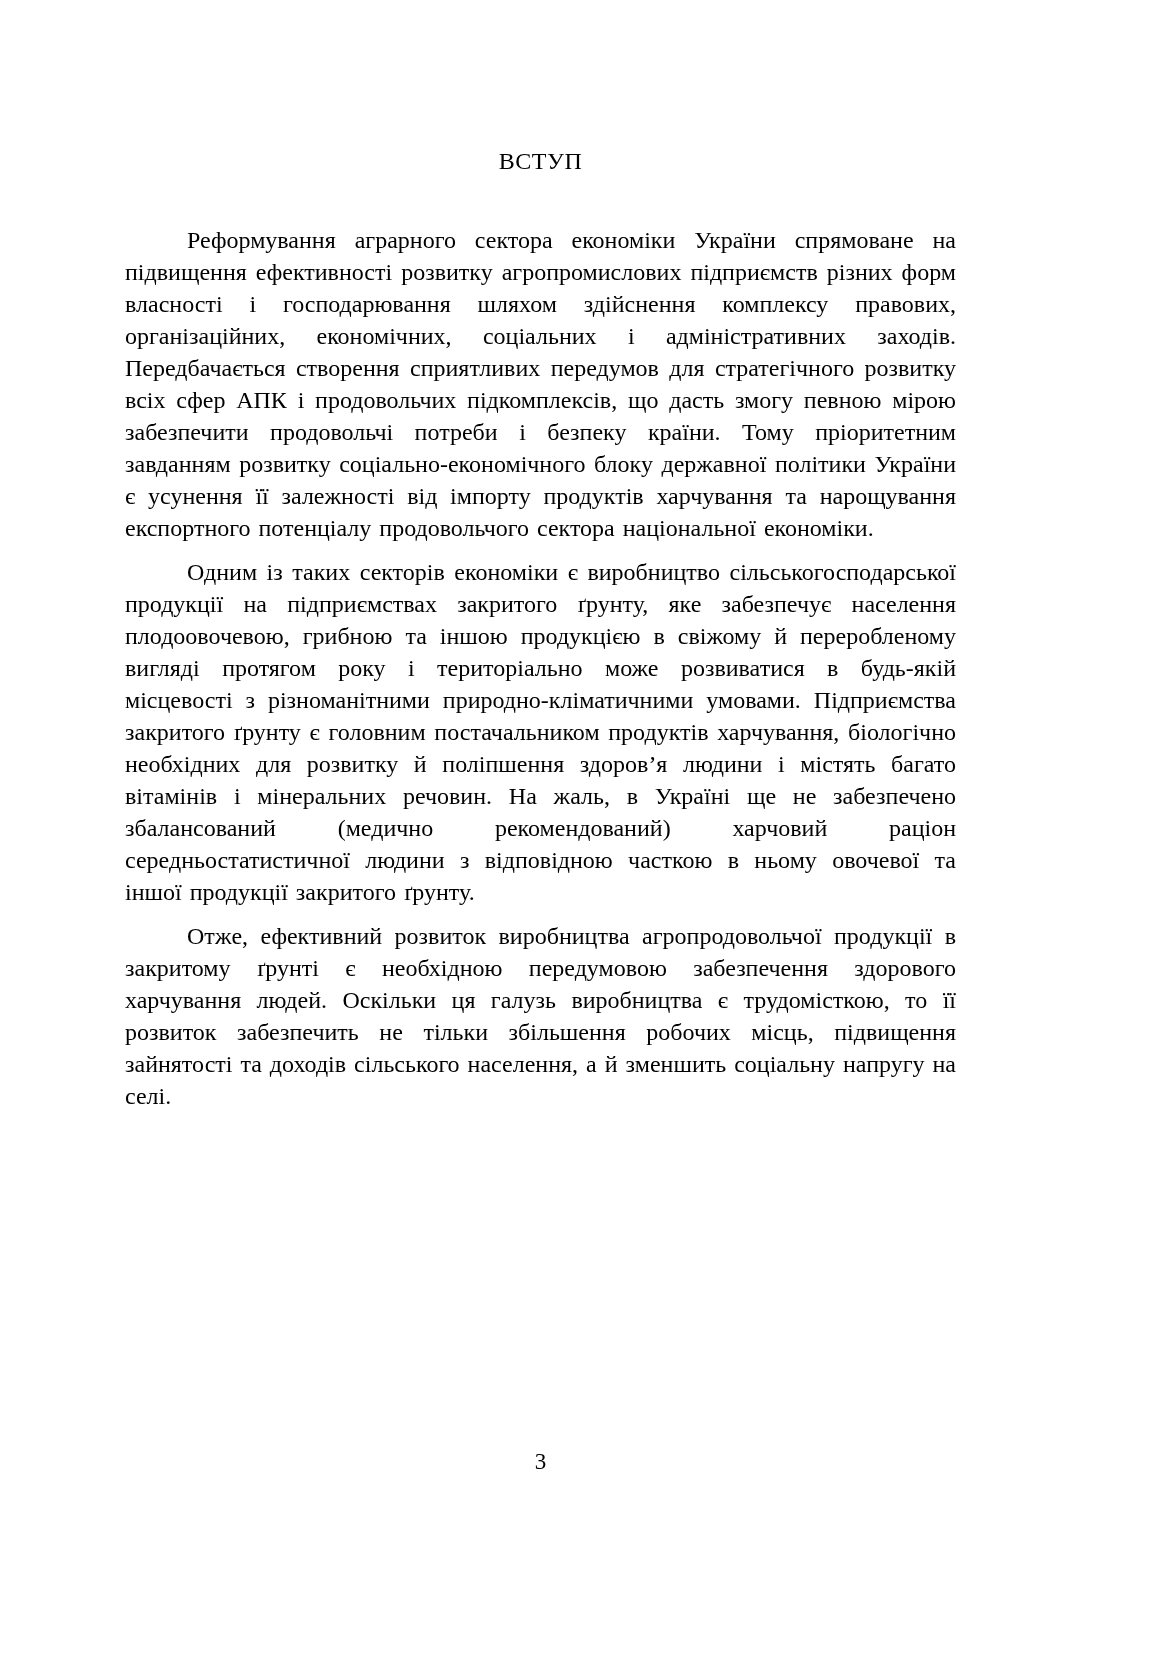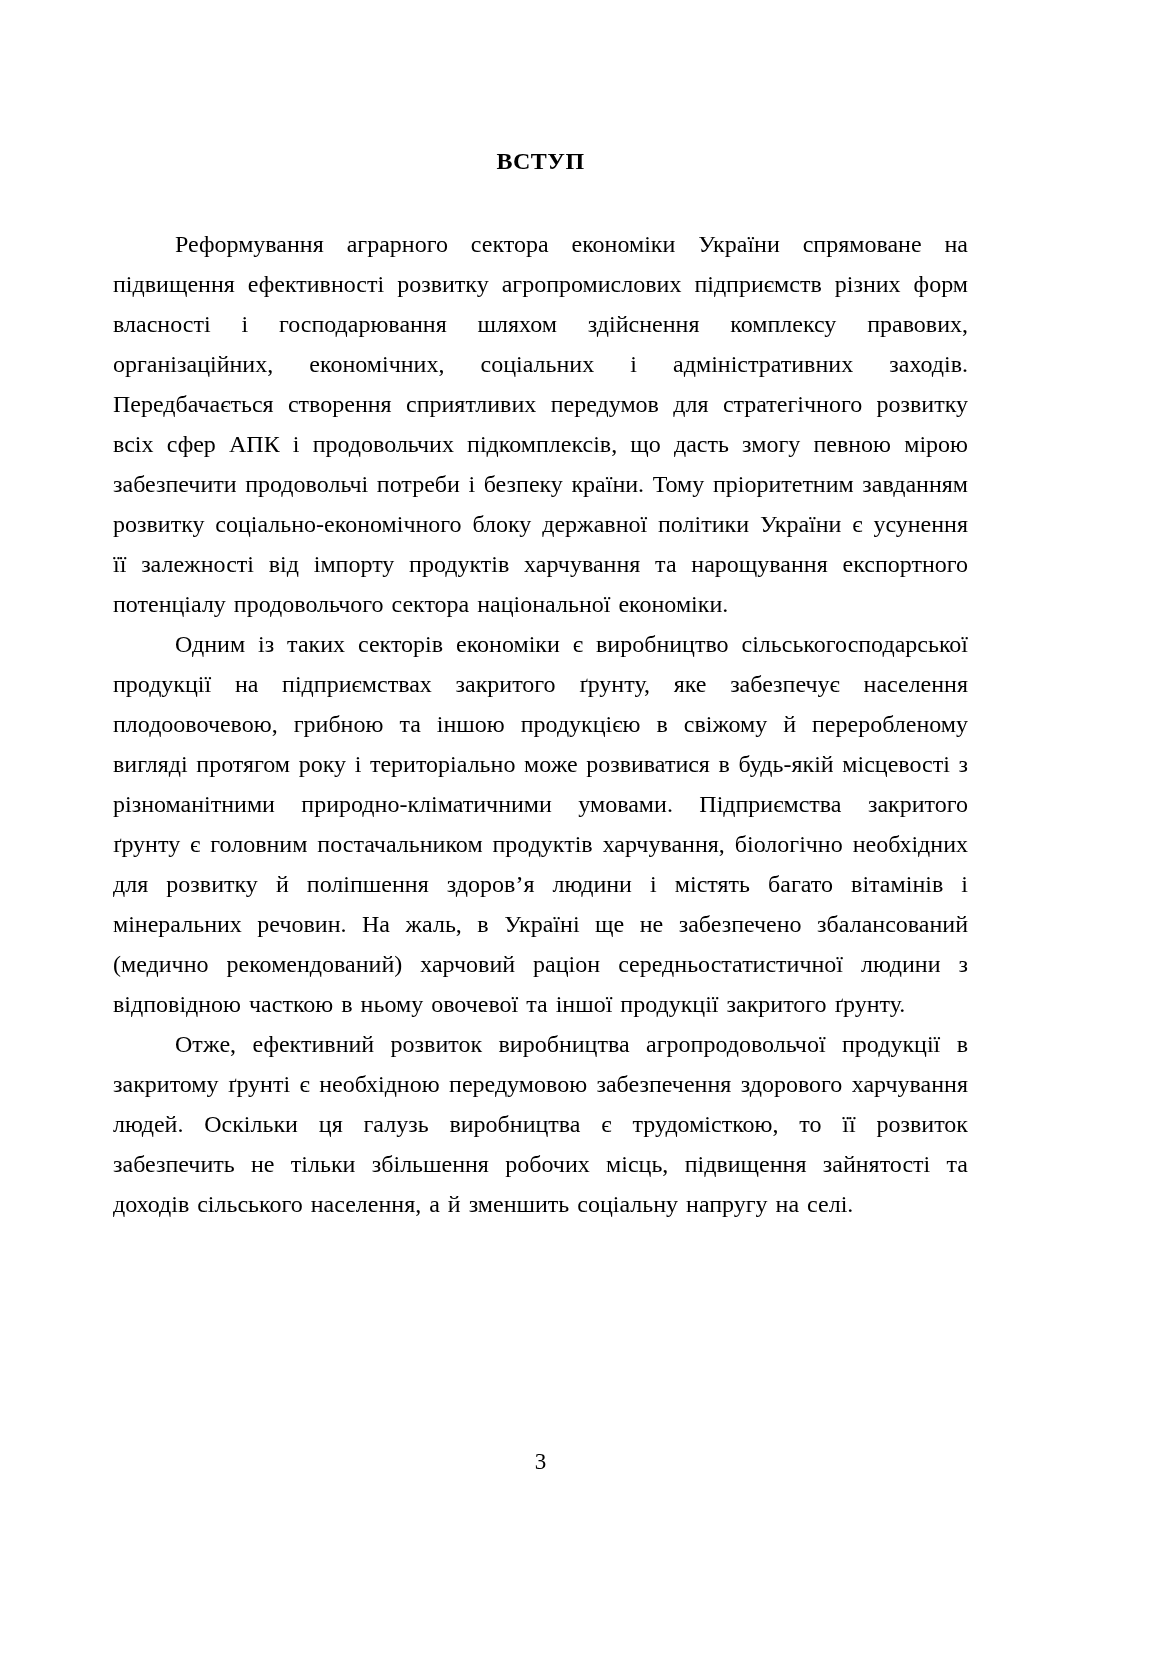--- a/index.html
+++ b/index.html
@@ -17,29 +17,29 @@
     padding: 140px 190px 0 113px;
     font-family: "Liberation Serif", "DejaVu Serif", serif;
     font-size: 24px;
     color: #000000;
     overflow: hidden;
   }
   .doc-title {
     margin: 0 0 42px 0;
     text-align: center;
     font-size: 24px;
-    font-weight: bold;
+    font-weight: normal;
     line-height: 42px;
     letter-spacing: 0.5px;
   }
   .para {
-    margin: 0;
+    margin: 12px;
     text-align: justify;
     text-indent: 62px;
-    line-height: 40px;
+    line-height: 32px;
     word-spacing: 2px;
   }
   .page-number {
     position: absolute;
     left: 113px;
     right: 190px;
     top: 1448px;
     text-align: center;
     font-size: 23px;
     line-height: 28px;

